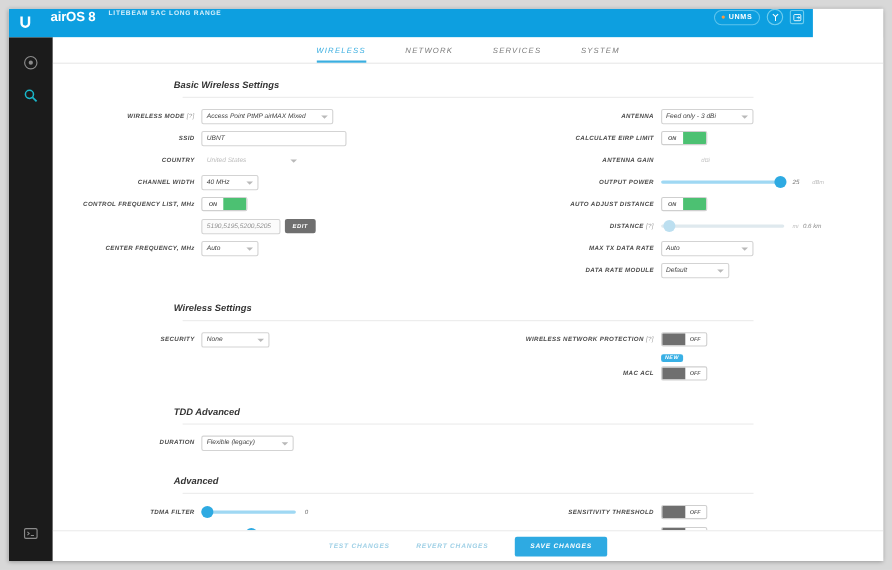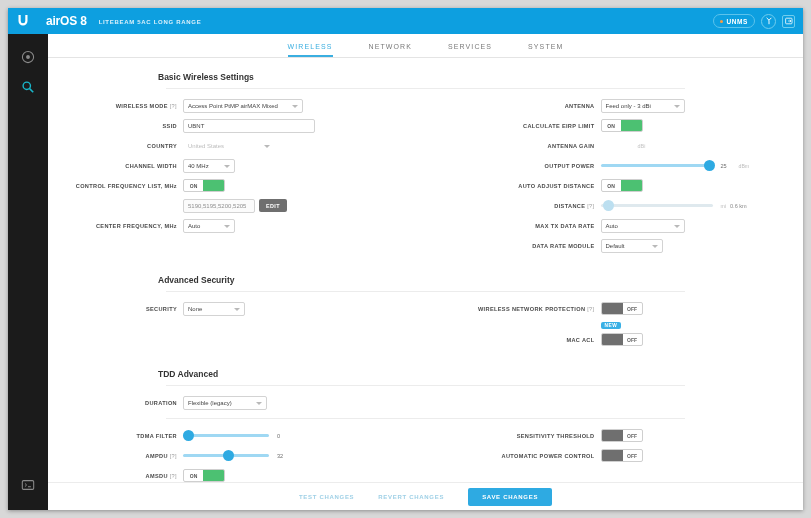--- a/index.html
+++ b/index.html
@@ -11,23 +11,23 @@
   }
   #app {
     position: absolute; left: 8px; top: 8px;
     width: 795px; height: 502px;
     background: #ffffff;
     box-shadow: 0 1px 4px rgba(0,0,0,.35);
     overflow: hidden;
   }
   
   .topbar {
-    position: absolute; left: 0; top: 0; width: 795px; height: 26px;
+    position: absolute; left: 0; top: 0; width: 731px; height: 26px;
     background: #0d9fe0;
-    display: flex; align-items: center;
+    display: flex; align-items: flex-start;
   }
   .ubnt-logo {
     width: 30px; height: 26px;
     display: flex; align-items: center; justify-content: center;
     color: #fff; font-size: 14px; font-weight: bold;
   }
   .ubnt-logo svg { display:block; }
   .brand {
     color: #fff; font-size: 12px; font-weight: bold;
     letter-spacing: -.2px; margin-left: 8px;
@@ -59,21 +59,21 @@
     display: flex; flex-direction: column; align-items: center; padding-top: 10px;
   }
   .rail-icon {
     width: 26px; height: 26px; display: flex; align-items: center; justify-content: center;
     margin-bottom: 4px;
   }
   .rail-spacer { flex: 1; }
   
   .content {
     position: absolute; left: 40px; top: 26px; width: 755px; height: 476px;
-    background: #fff; overflow: hidden;
+    background: #fff; overflow: hidden; font-style: italic;
   }
   .tabs {
     height: 24px; border-bottom: 1px solid #e4e4e4;
     display: flex; justify-content: center; align-items: flex-end; gap: 36px;
   }
   .tab {
     font-size: 7px; letter-spacing: 1.1px; color: #7a7a7a;
     padding-bottom: 5px; border-bottom: 2px solid transparent;
   }
   .tab.active { color: #3aaee0; border-bottom-color: #3aaee0; }
@@ -370,21 +370,21 @@
           </div>
           <div class="row">
             <div class="lbl">DATA RATE MODULE</div>
             <div class="fld">
               <div class="select w-md">Default</div>
             </div>
           </div>
         </div>
       </div>
 
-      <div class="section-title">Advanced Security</div>
+      <div class="section-title">Wireless Settings</div>
       <div class="section-rule"></div>
       <div class="grid">
         <div class="col col-left">
           <div class="row">
             <div class="lbl">SECURITY</div>
             <div class="fld">
               <div class="select w-md">None</div>
             </div>
           </div>
         </div>
@@ -423,20 +423,21 @@
           <div class="row">
             <div class="lbl">DURATION</div>
             <div class="fld">
               <div class="select w-lg">Flexible (legacy)</div>
             </div>
           </div>
         </div>
         <div class="col col-right"></div>
       </div>
 
+      <div class="section-title">Advanced</div>
       <div class="section-rule"></div>
       <div class="grid">
         <div class="col col-left">
           <div class="row">
             <div class="lbl">TDMA FILTER</div>
             <div class="fld">
               <div class="slider">
                 <div class="track w1">
                   <div class="knob" style="left:0%"></div>
                 </div>

